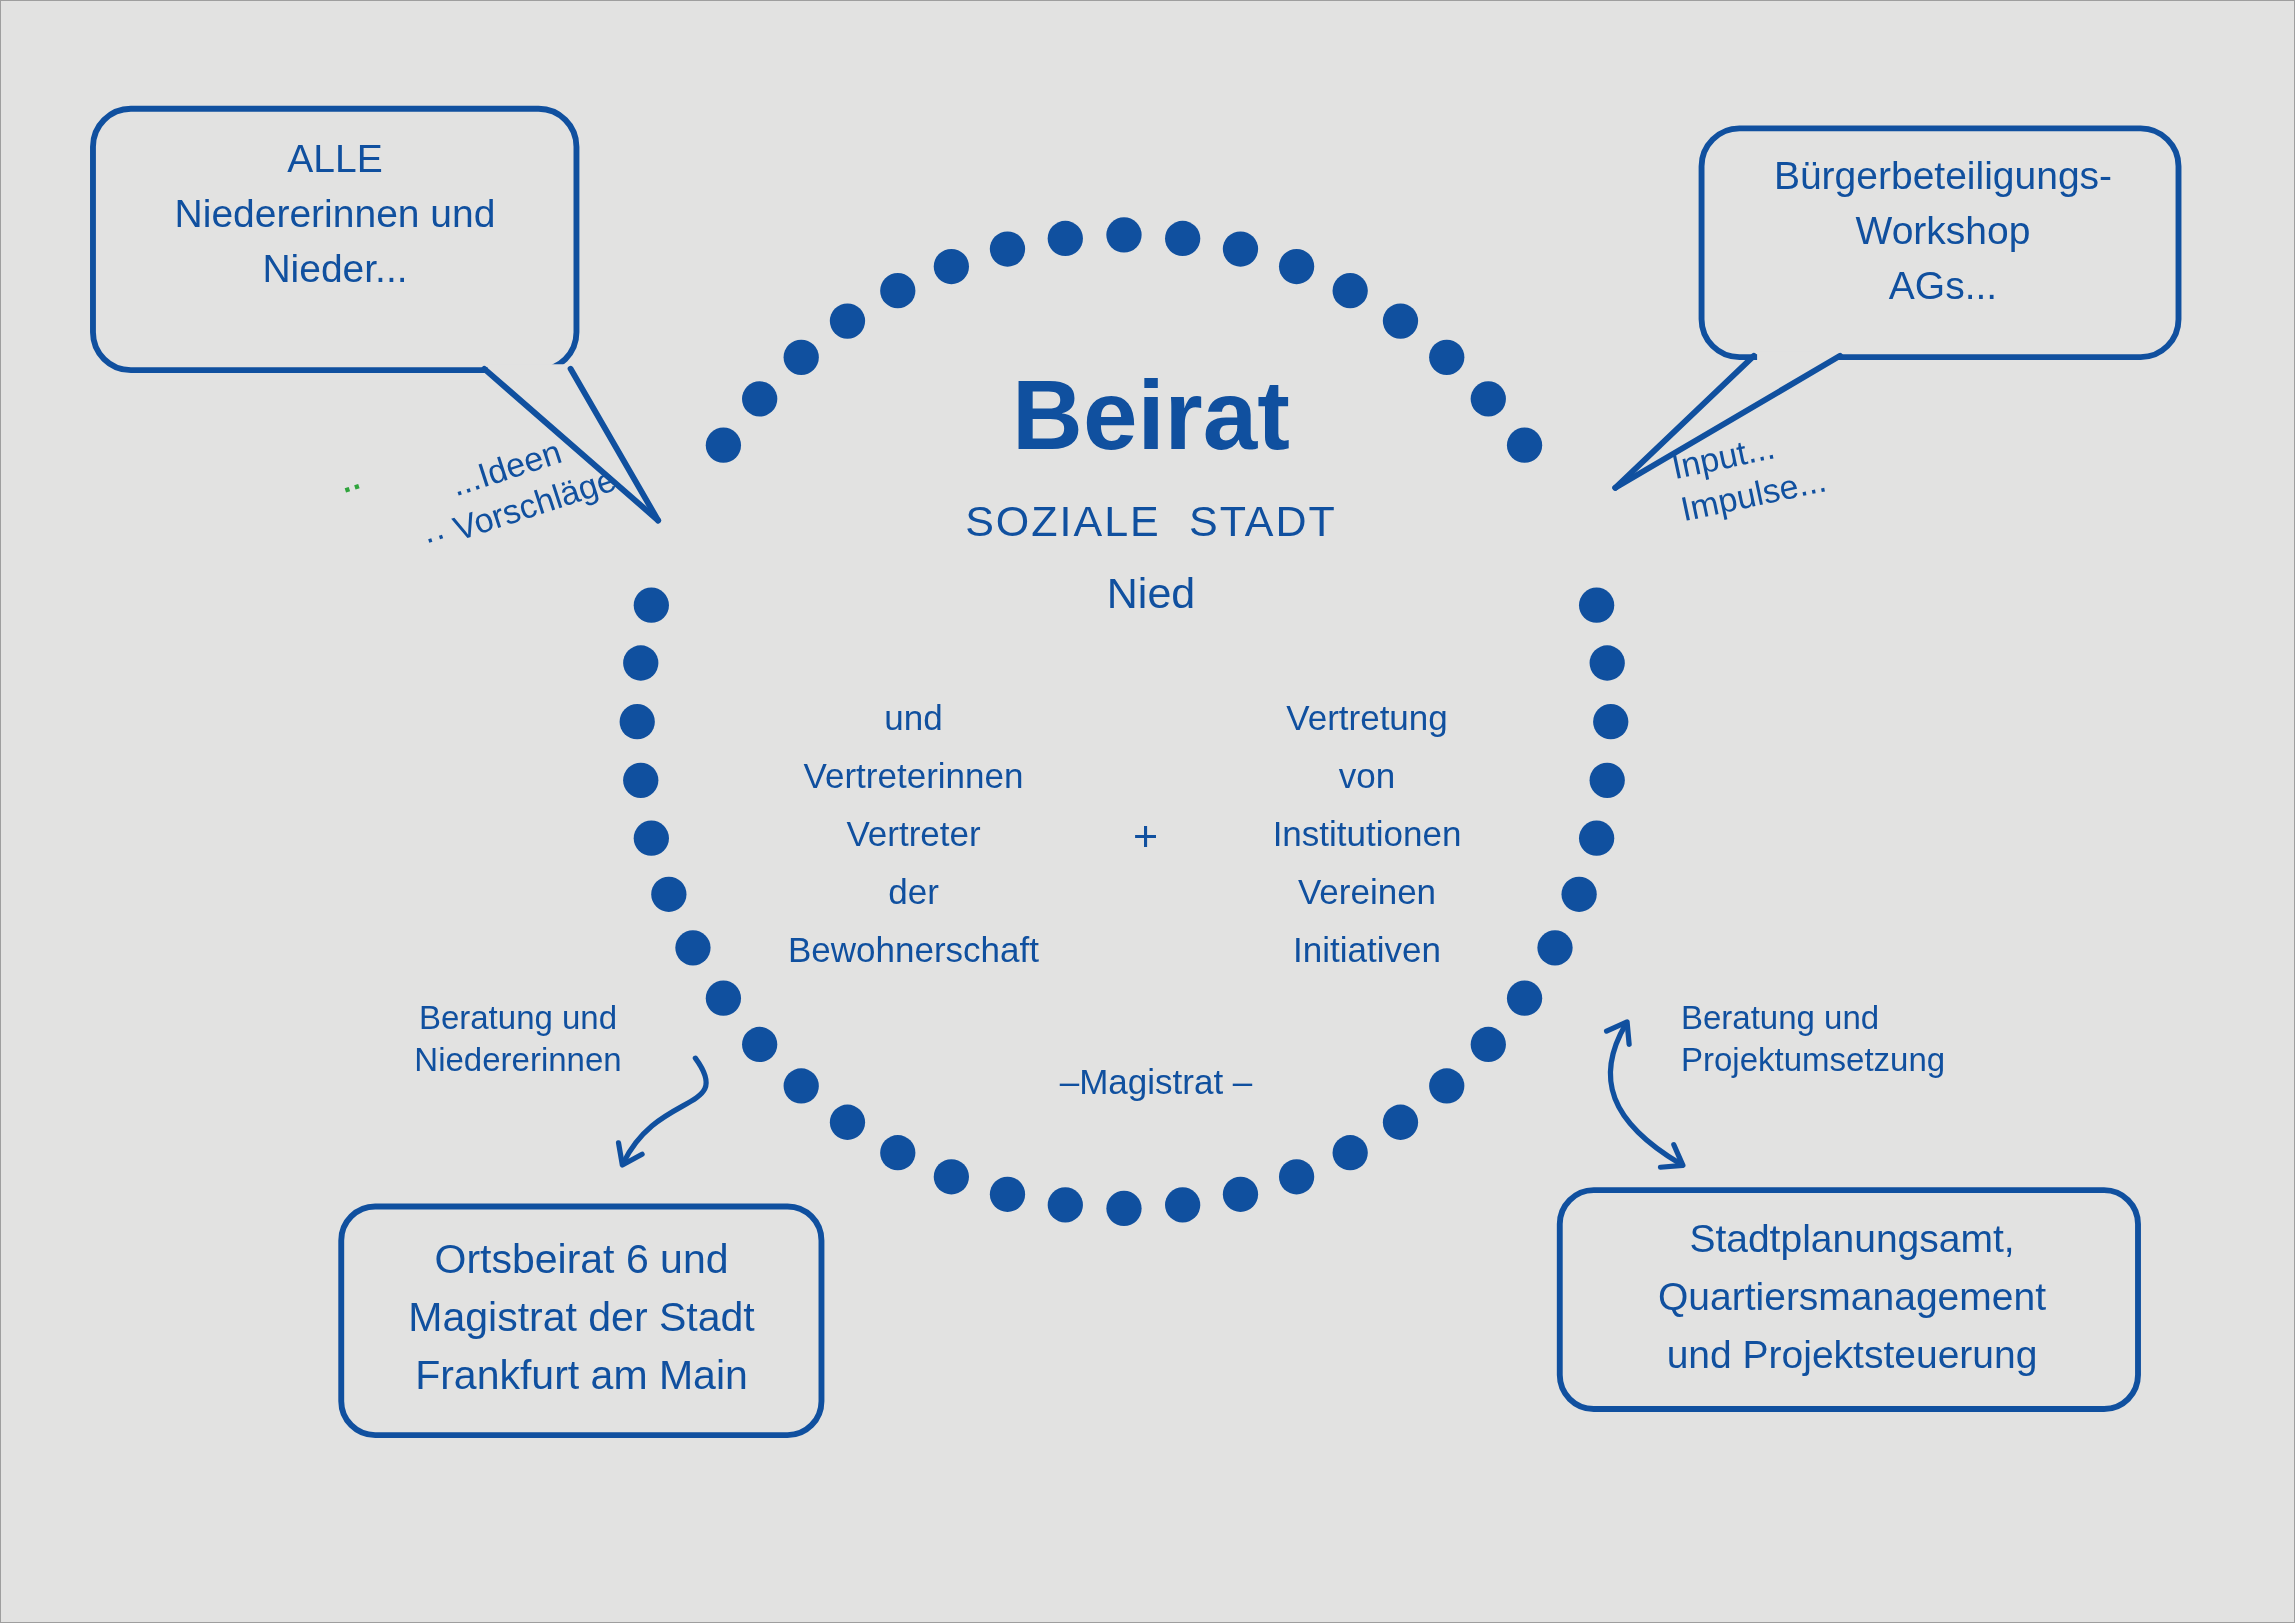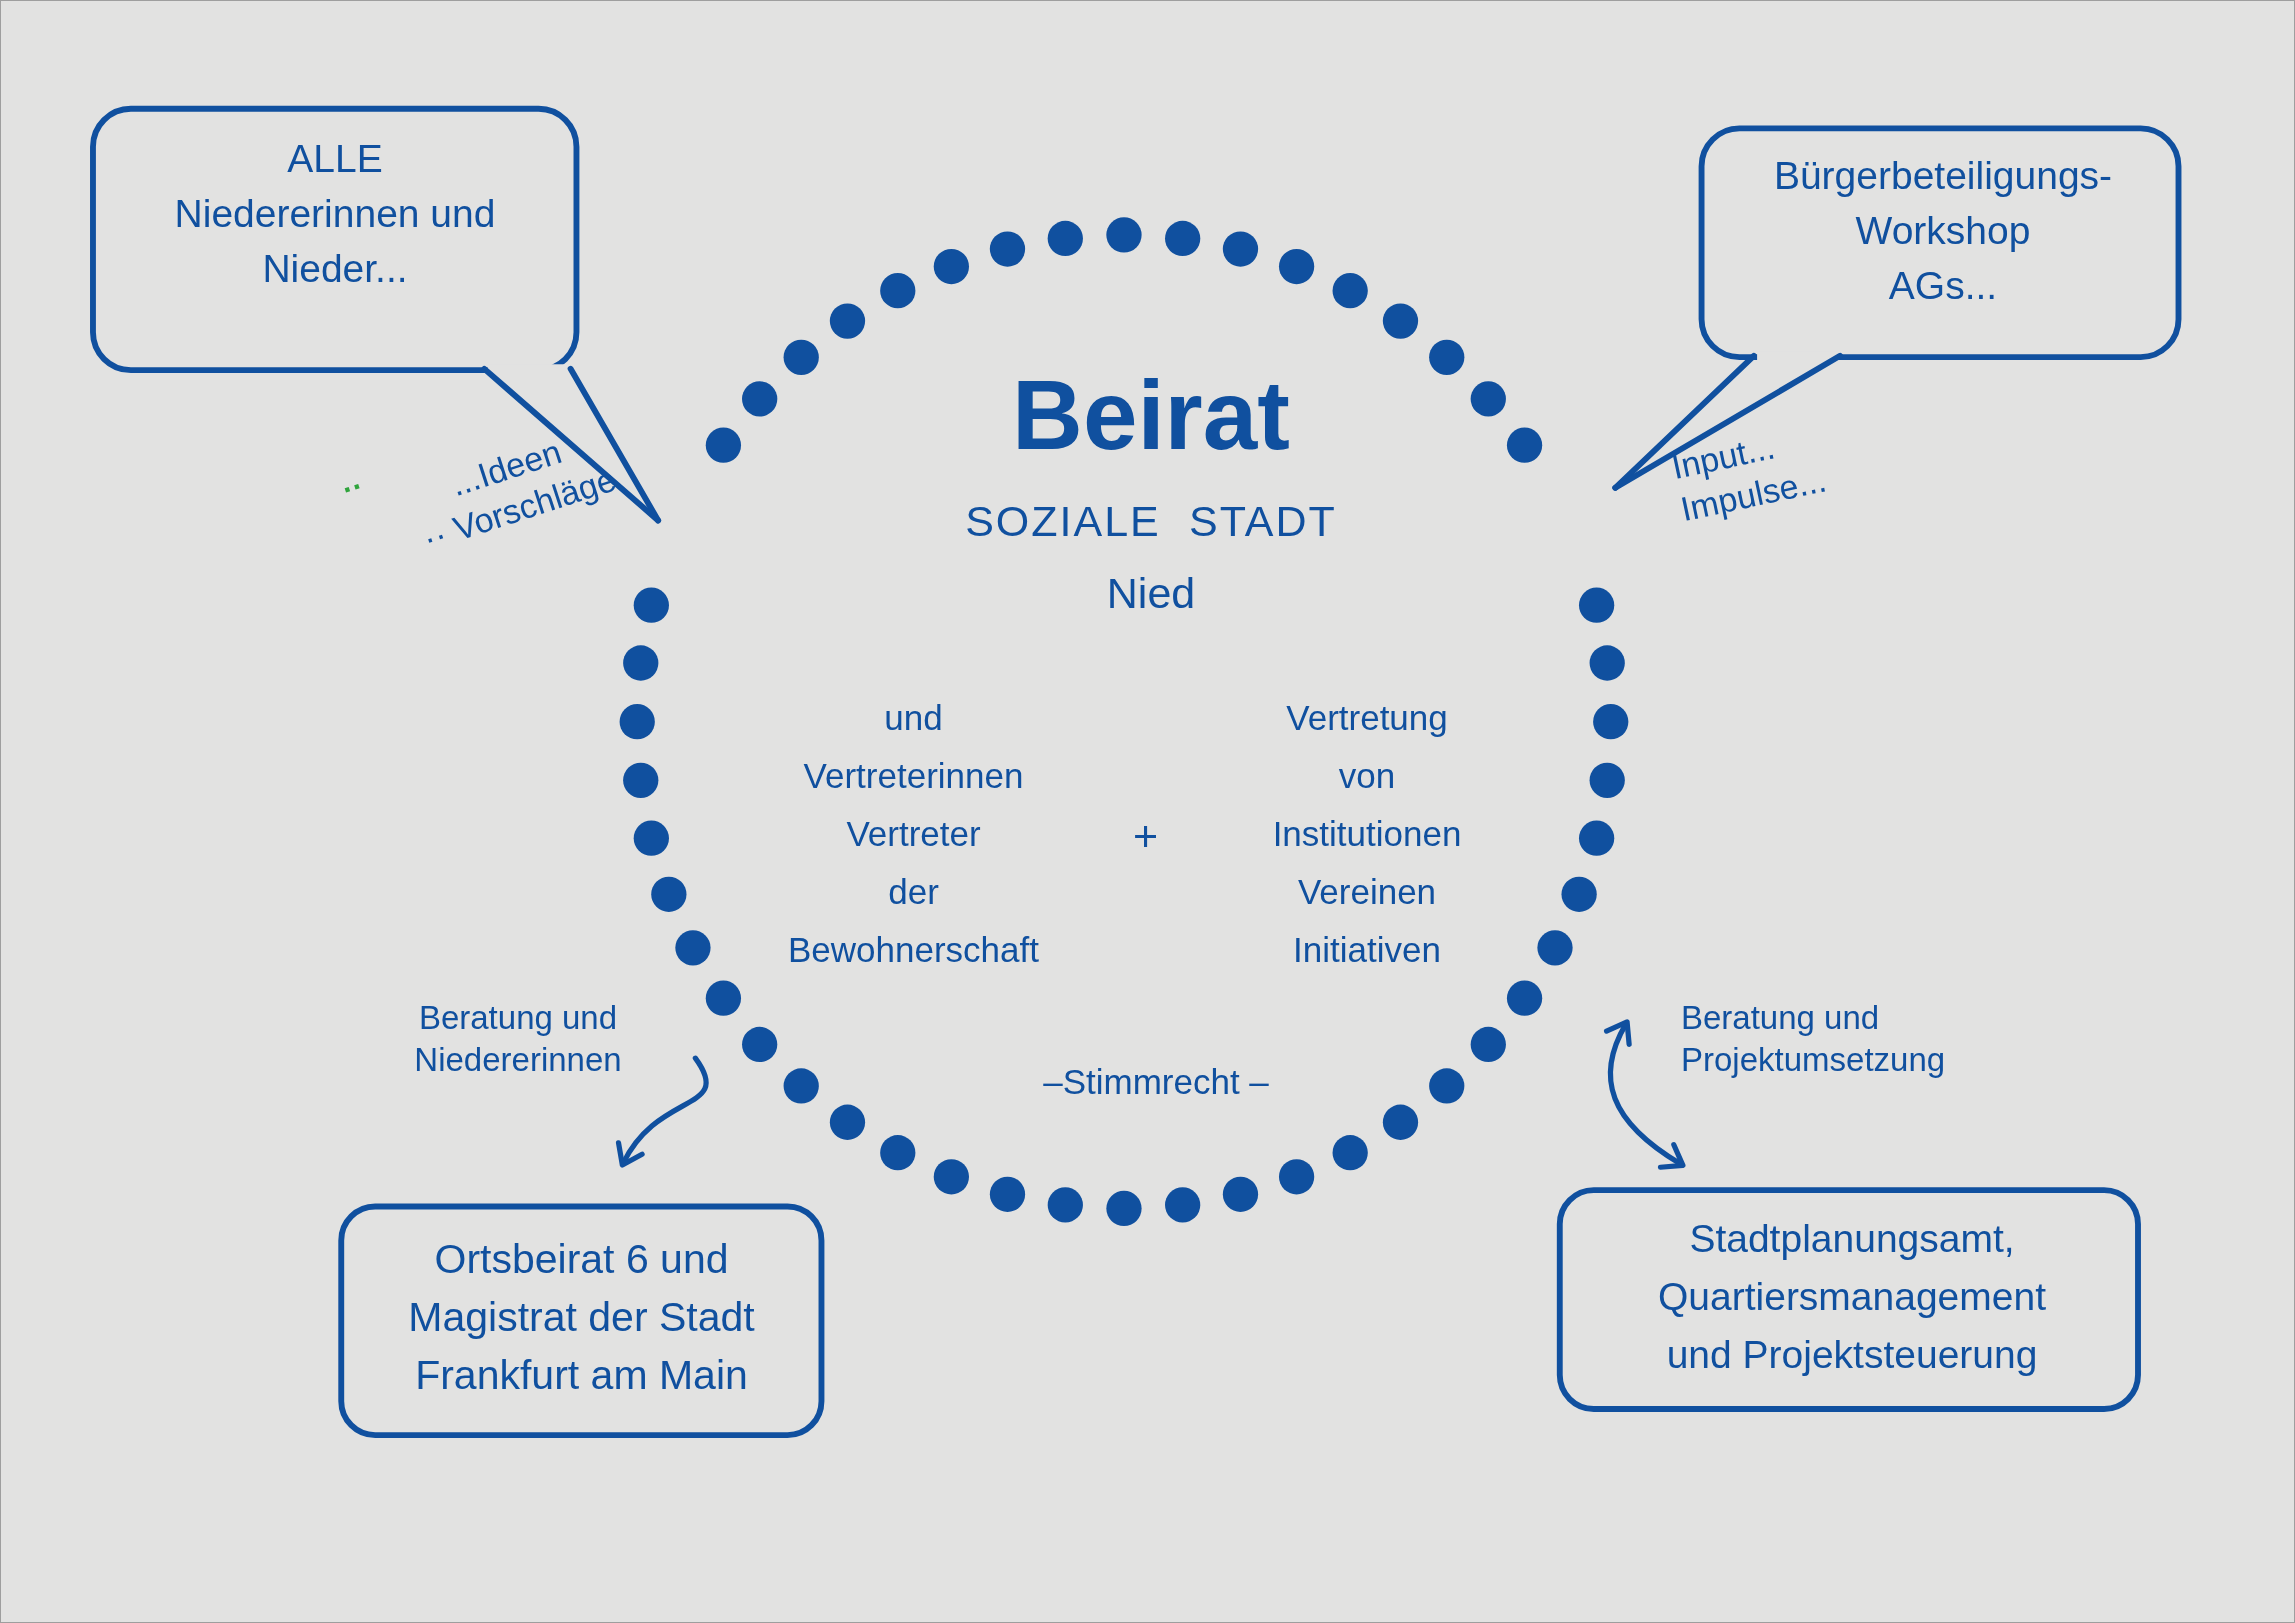--- a/index.html
+++ b/index.html
@@ -157,21 +157,21 @@
   <div class="txt plus">+</div>
 
   <div class="txt col col-right">
     <div>Vertretung</div>
     <div>von</div>
     <div>Institutionen</div>
     <div>Vereinen</div>
     <div>Initiativen</div>
   </div>
 
-  <div class="txt voting">–Stimmrecht  –</div>
+  <div class="txt voting">–Magistrat  –</div>
 
   <div class="txt bubble-text bubble-tl">
     <div>ALLE</div>
     <div>Niedererinnen und</div>
     <div>Nieder...</div>
   </div>
 
   <div class="txt bubble-text bubble-tr">
     <div>Bürgerbeteiligungs-</div>
     <div>Workshop</div>

